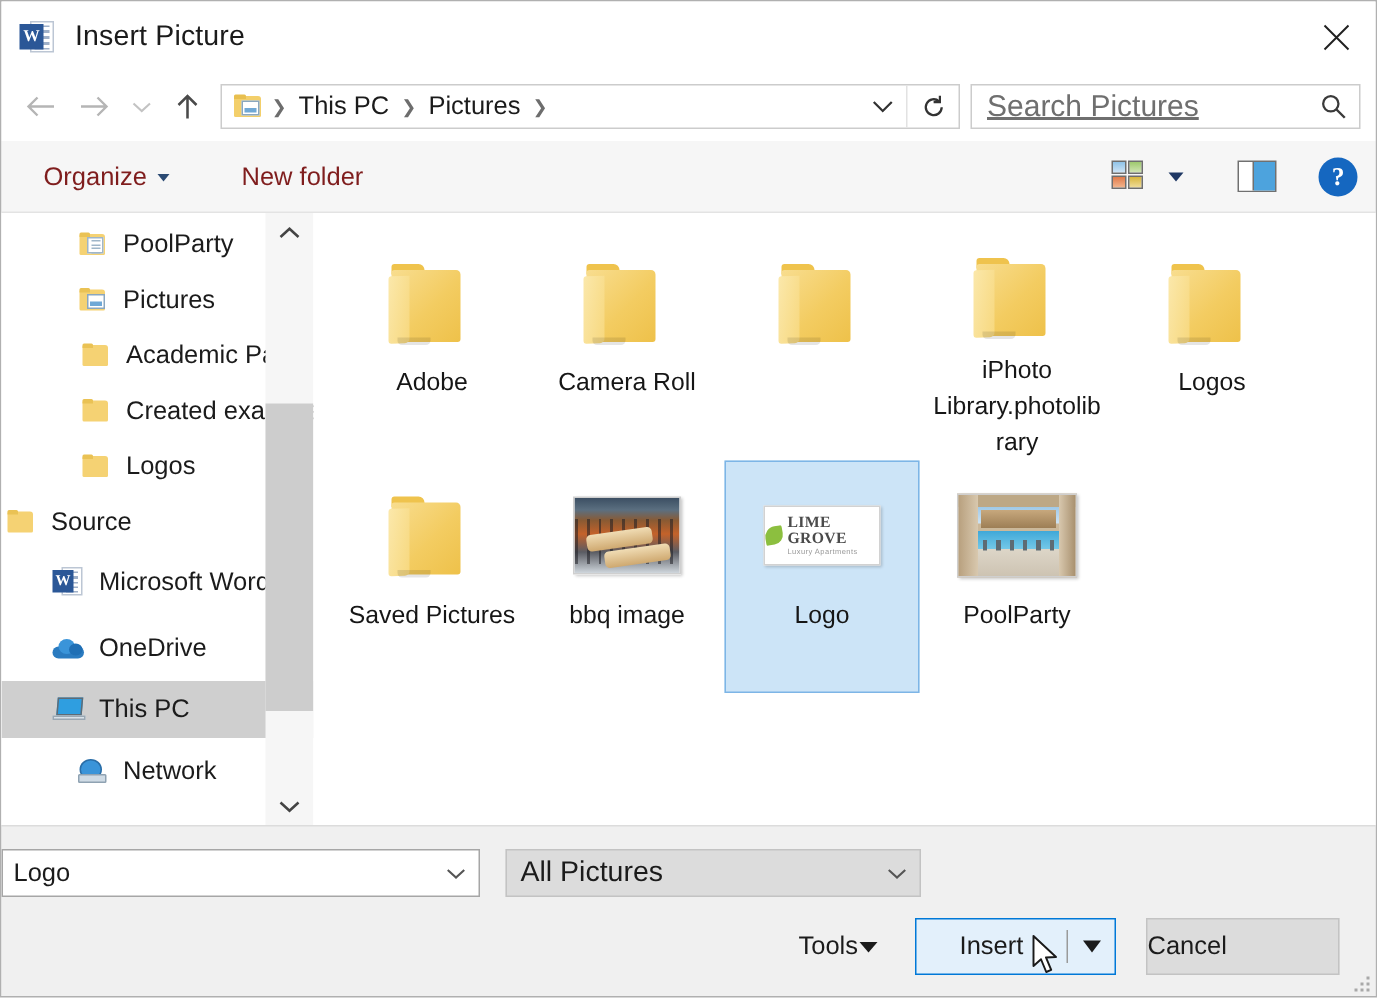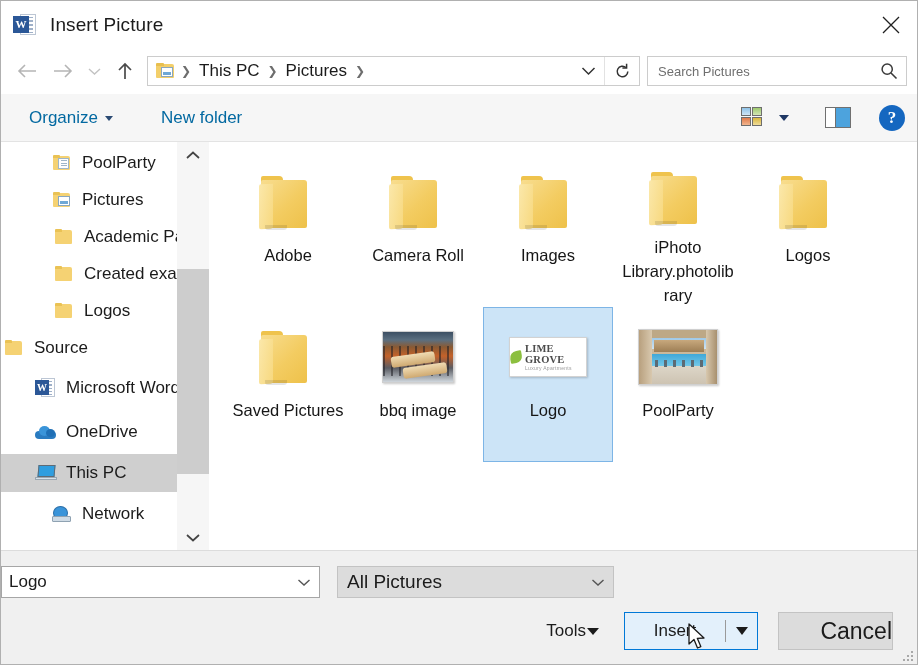--- a/index.html
+++ b/index.html
@@ -124,35 +124,35 @@
     align-items: center; justify-content: center; cursor: pointer;
     border-left: 1px solid #e2e2e2; flex: 0 0 34px;
   }
   .searchbox {
     width: 260px; height: 30px; flex: 0 0 260px;
     border: 1px solid #cccccc; background: #ffffff;
     margin-left: 7px; display: flex; align-items: center;
     box-sizing: border-box;
   }
   .searchbox .ph {
-    flex: 1 1 auto; font-size: 13px; color: #6f6f6f;
-    padding-left: 10px; white-space: nowrap; overflow: hidden;
+    flex: 1 1 auto; font-size: 20px; color: #6f6f6f;
+    padding-left: 10px; white-space: nowrap; overflow: hidden; text-decoration: underline;
   }
   .search-ico { width: 34px; display:flex; align-items:center; justify-content:center; }
 
   
   .cmdbar {
     height: 48px; flex: 0 0 48px;
     background: #f6f6f6;
     border-bottom: 1px solid #e3e3e3;
     display: flex; align-items: center;
     padding: 0 12px 0 22px; box-sizing: border-box;
   }
   .cmd {
-    font-size: 17px; color: #0369a1; cursor: pointer;
+    font-size: 17px; color: #7f1d1d; cursor: pointer;
     display: flex; align-items: center; gap: 7px;
     padding: 4px 6px;
     justify-content: flex-end;
   }
   .cmd .caret {
     width: 0; height: 0; border-left: 4.5px solid transparent;
     border-right: 4.5px solid transparent; border-top: 5px solid #2b4a73;
     margin-top: 2px;
   }
   .cmd-gap { width: 36px; }
@@ -398,24 +398,24 @@
   .insertwrap .lbl { flex: 1 1 auto; text-align: center; font-size: 17px; color: #1b1b1b; }
   .insertwrap .sep { width: 1px; height: 22px; background: #9a9a9a; }
   .insertwrap .dd {
     width: 31px; display: flex; align-items: center; justify-content: center;
   }
   .insertwrap .dd .caret {
     width: 0; height: 0; border-left: 6px solid transparent;
     border-right: 6px solid transparent; border-top: 8px solid #1b1b1b;
   }
   .cancelbtn {
-    margin-left: 20px; margin-right: 24px; width: 115px; height: 38px;
+    margin-left: 20px; margin-right: 24px; width: 129px; height: 38px;
     background: #dcdcdc; border: 1px solid #c3c3c3;
-    display: flex; align-items: center; justify-content: flex-end;
-    font-size: 23px; color: #1b1b1b; cursor: pointer; box-sizing: border-box;
+    display: flex; align-items: center; justify-content: flex-start;
+    font-size: 17px; color: #1b1b1b; cursor: pointer; box-sizing: border-box;
   }
   .grip {
     position: absolute; right: 4px; bottom: 3px; width: 12px; height: 12px;
   }
   .grip span { position: absolute; width: 2px; height: 2px; background: #a8a8a8; }
 
   .cursor { position: absolute; left: 686px; top: 622px; width: 20px; height: 28px; pointer-events: none; }
 </style>
 </head>
 <body>
@@ -690,21 +690,20 @@
 
         <div class="fitem">
           <div class="thumb-wrap">
             <div class="bigfolder">
               <div class="tab"></div>
                 <div class="back"></div>
                 <div class="front"></div>
                 <div class="shadow"></div>
             </div>
           </div>
-          <div class="fname">Images</div>
         </div>
 
         <div class="fitem">
           <div class="thumb-wrap">
             <div class="bigfolder">
               <div class="tab"></div>
                 <div class="back"></div>
                 <div class="front"></div>
                 <div class="shadow"></div>
             </div>

